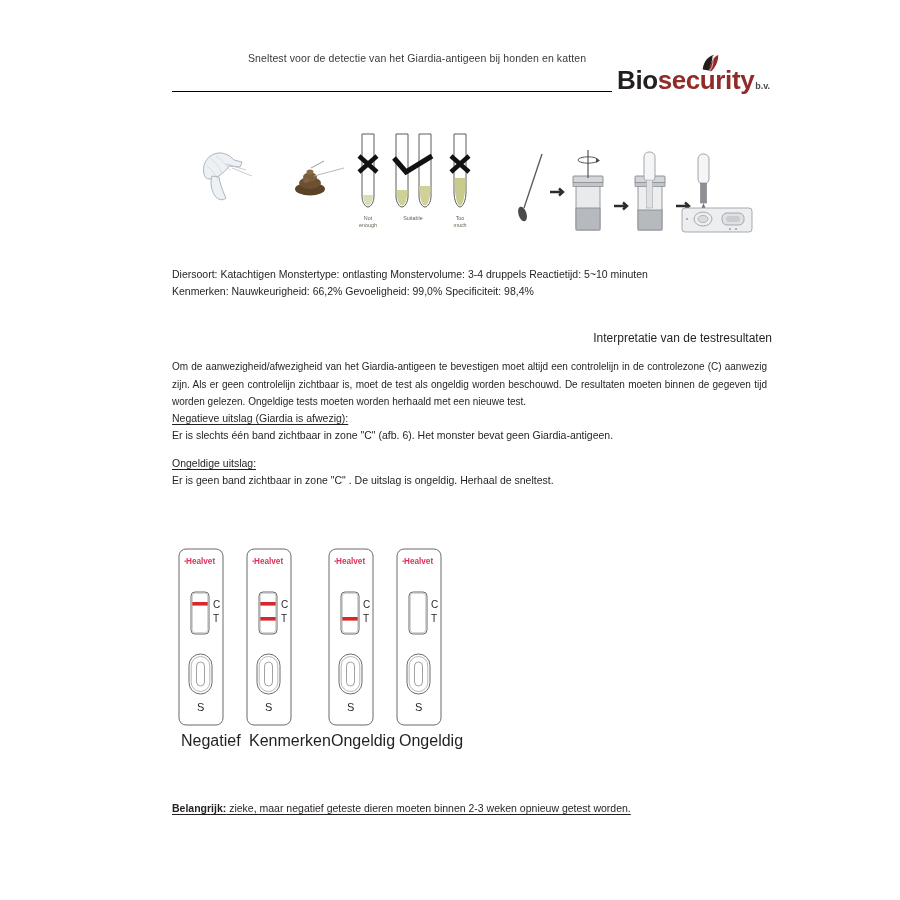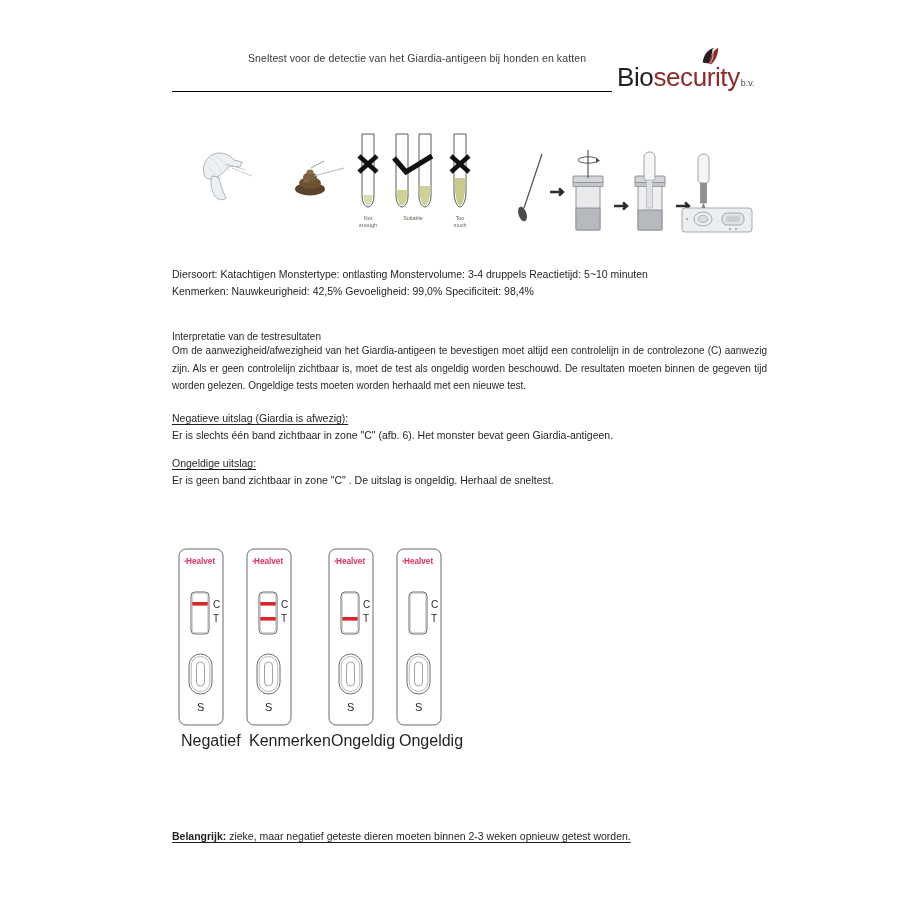--- a/index.html
+++ b/index.html
@@ -46,22 +46,22 @@
   .logo {
     position: absolute;
     left: 617px;
     top: 14px;
     height: 34px;
     display: flex;
     align-items: flex-end;
   }
   .logo-text {
     font-size: 26px;
-    line-height: 34px;
-    font-weight: 400;
+    line-height: 27px;
+    font-weight: 700;
     letter-spacing: -0.4px;
     white-space: nowrap;
   }
   .logo-bio { color: #231f20; }
   .logo-sec { color: #8f2b28; }
   .logo-bv {
     font-size: 9px;
     color: #4a4a4a;
     letter-spacing: 0;
     margin-left: 1px;
@@ -114,21 +114,23 @@
   }
 
   
   .interp {
     position: absolute;
     left: 172px;
     top: 331px;
     width: 600px;
   }
   .interp-title {
-    font-size: 10px;
+    font-size: 12px;
+    margin-bottom: 13px;
+    text-align: right;
   }
   .interp-para {
     font-size: 10px;
     line-height: 17.5px;
     text-align: justify;
     width: 595px;
   }
 
   .results {
     position: absolute;
@@ -184,21 +186,21 @@
   .s-letter {
     font-family: "Liberation Sans", sans-serif;
     font-size: 11px;
     fill: #231f20;
   }
 
   
   .footnote {
     position: absolute;
     left: 172px;
-    top: 830px;
+    top: 802px;
     font-size: 10.5px;
     text-decoration: underline;
     text-underline-offset: 2px;
     color: #231f20;
     white-space: nowrap;
   }
   .fn-bold { font-weight: bold; }
 </style>
 </head>
 <body>
@@ -331,21 +333,21 @@
           <circle cx="220" cy="83" r="1.1" fill="#9ea1a5"></circle>
           <circle cx="226" cy="83" r="1.1" fill="#9ea1a5"></circle>
           <circle cx="177" cy="73" r="1.1" fill="#9ea1a5"></circle>
         </g>
       </svg>
     </div>
   </div>
 
   <div class="specs">
     <div>Diersoort: Katachtigen Monstertype: ontlasting Monstervolume: 3-4 druppels Reactietijd: 5~10 minuten</div>
-    <div>Kenmerken: Nauwkeurigheid: 42,5% Gevoeligheid: 99,0% Specificiteit: 98,4%</div>
+    <div>Kenmerken: Nauwkeurigheid: 66,2% Gevoeligheid: 99,0% Specificiteit: 98,4%</div>
   </div>
 
   <div class="interp">
     <div class="interp-title">Interpretatie van de testresultaten</div>
     <div class="interp-para">Om de aanwezigheid/afwezigheid van het Giardia-antigeen te bevestigen moet altijd een controlelijn  in de controlezone (C) aanwezig zijn. Als er geen controlelijn zichtbaar is, moet de test als ongeldig worden beschouwd. De resultaten moeten binnen de gegeven tijd worden gelezen. Ongeldige tests moeten worden herhaald met een nieuwe test.</div>
   </div>
 
   <div class="results">
     <div class="res-block">
       <div class="res-head">Negatieve uitslag (Giardia is afwezig):</div>

